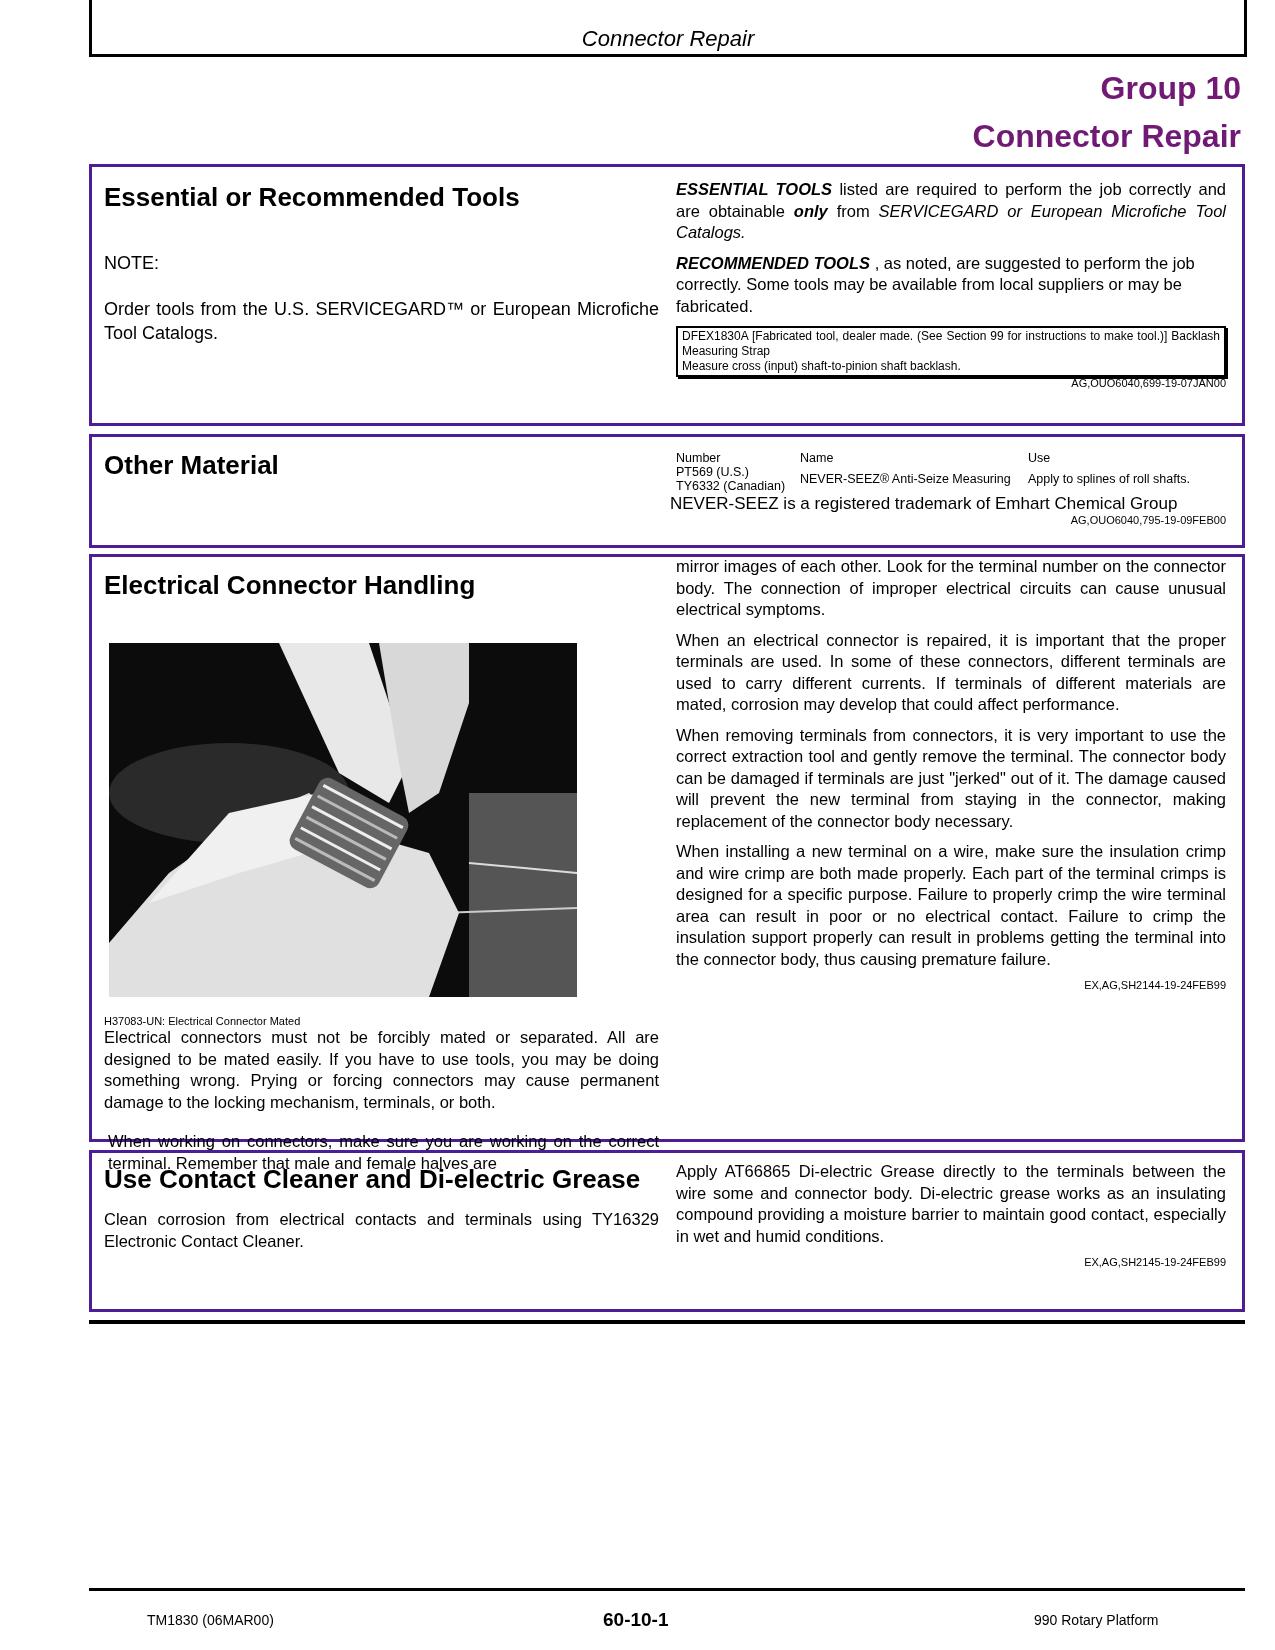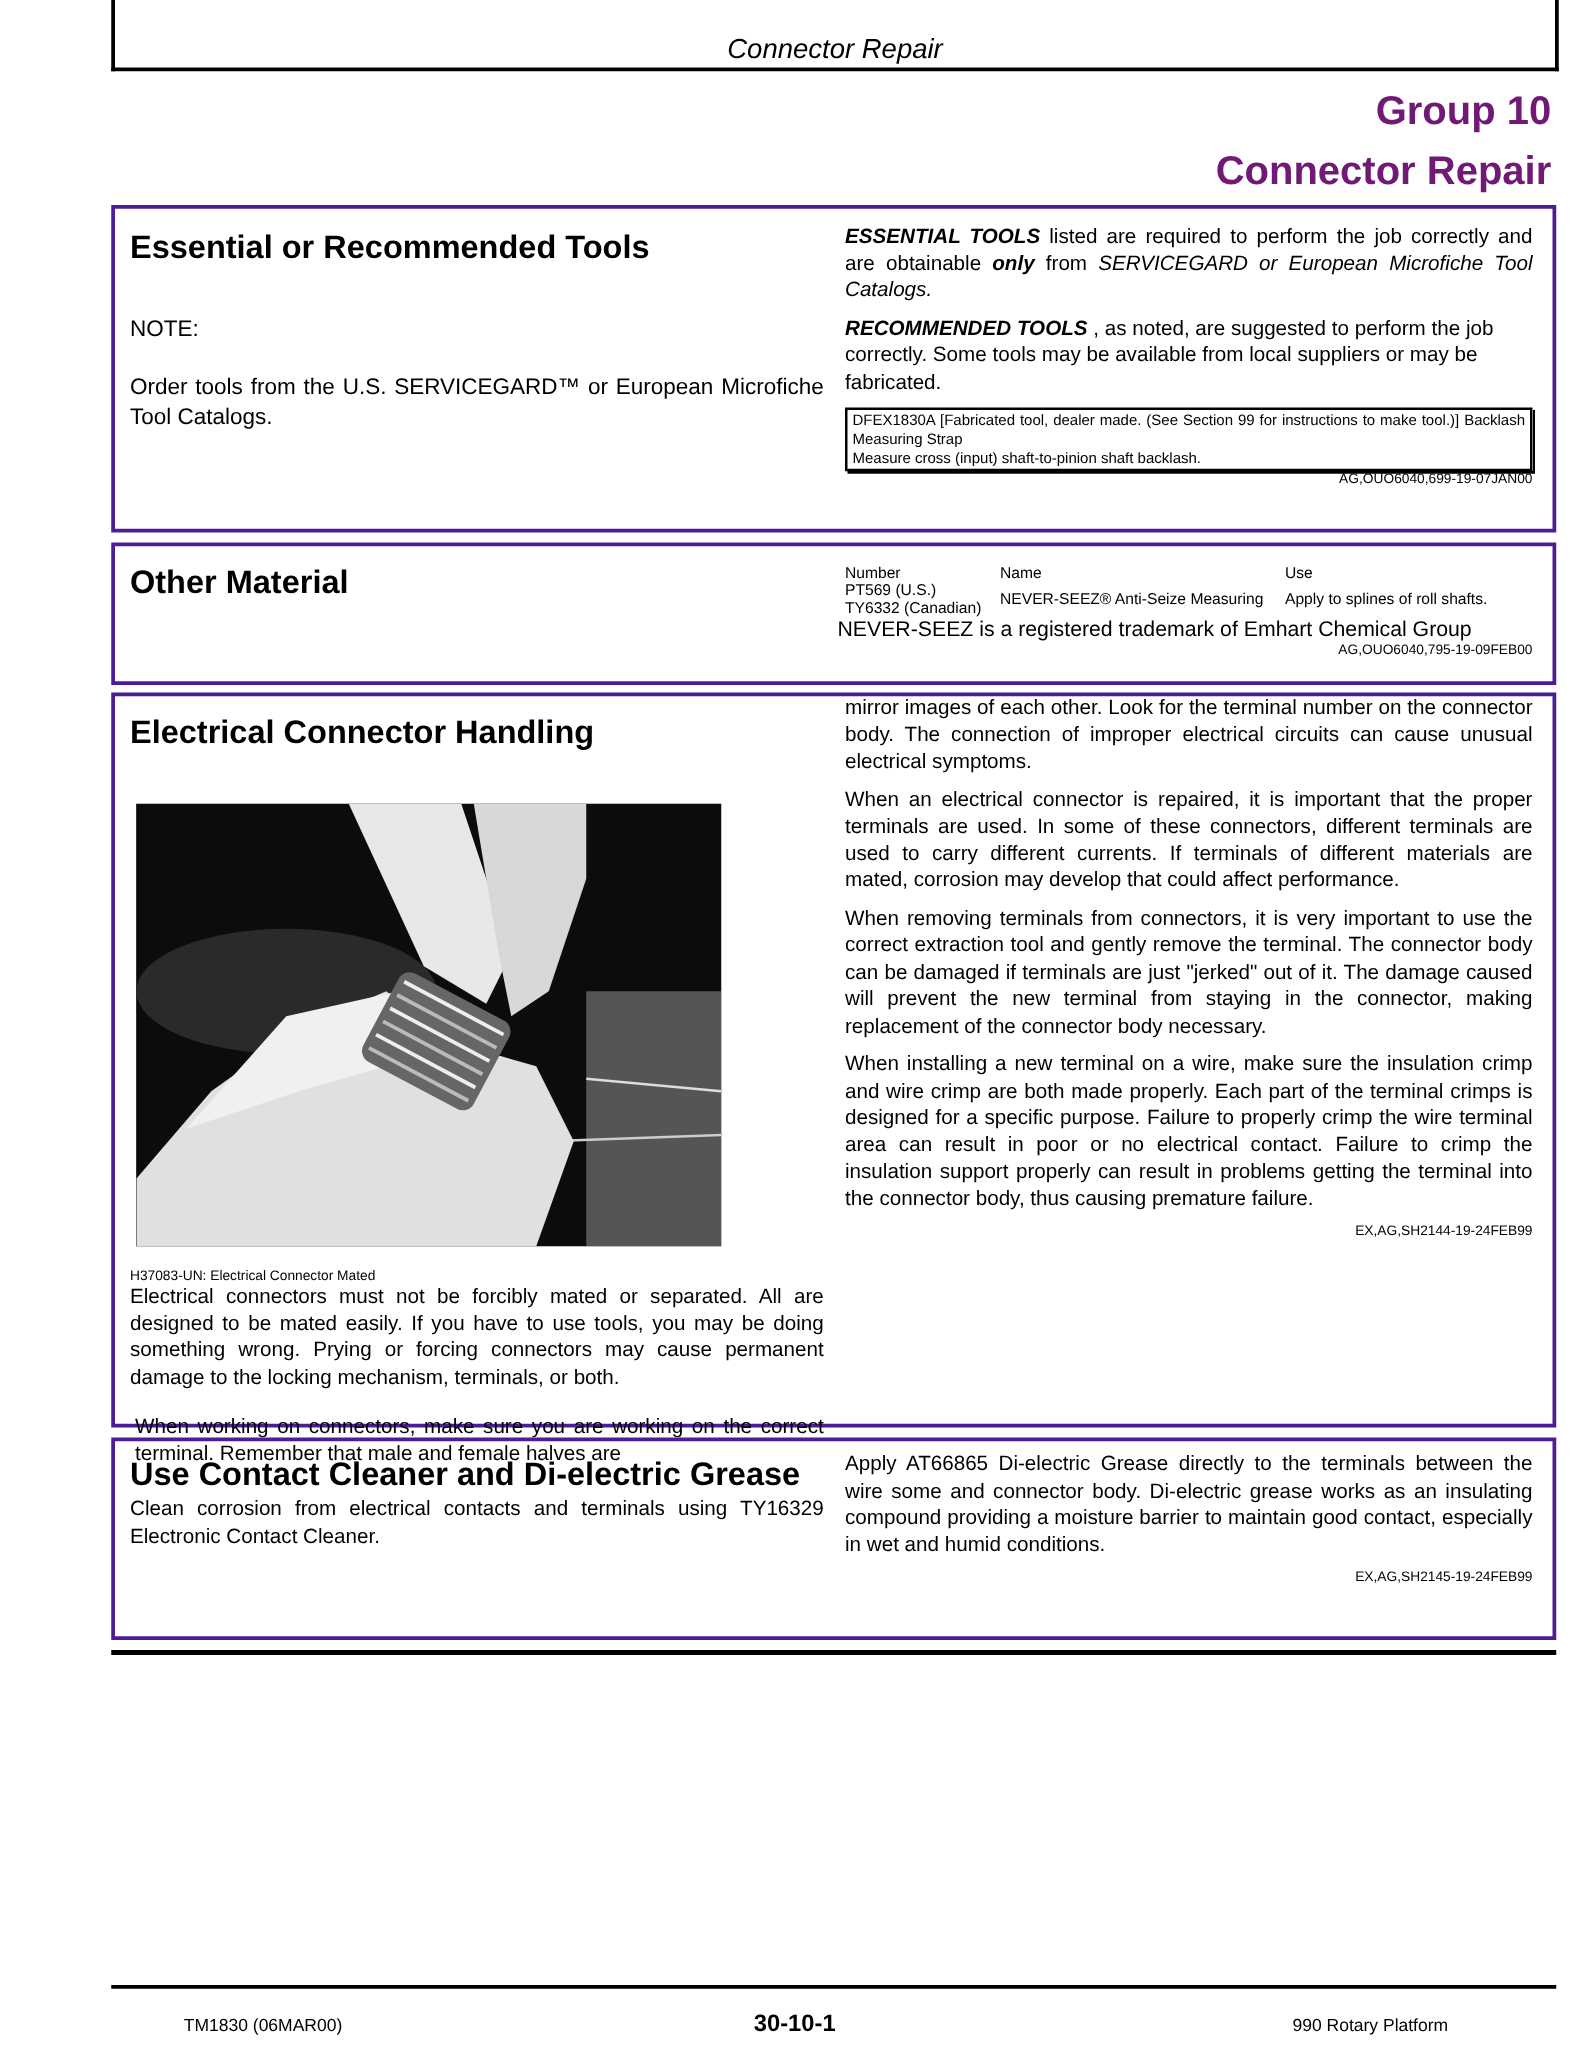--- a/index.html
+++ b/index.html
@@ -130,26 +130,26 @@
     <p class="p">When an electrical connector is repaired, it is important that the proper terminals are used. In some of these connectors, different terminals are used to carry different currents. If terminals of different materials are mated, corrosion may develop that could affect performance.</p>
     <p class="p">When removing terminals from connectors, it is very important to use the correct extraction tool and gently remove the terminal. The connector body can be damaged if terminals are just "jerked" out of it. The damage caused will prevent the new terminal from staying in the connector, making replacement of the connector body necessary.</p>
     <p class="p">When installing a new terminal on a wire, make sure the insulation crimp and wire crimp are both made properly. Each part of the terminal crimps is designed for a specific purpose. Failure to properly crimp the wire terminal area can result in poor or no electrical contact. Failure to crimp the insulation support properly can result in problems getting the terminal into the connector body, thus causing premature failure.</p>
     <div class="ref" style="margin-top:4px;text-align:right;">EX,AG,SH2144-19-24FEB99</div>
   </div>
 </div>
 
 <div class="box" style="top:1150px; height:156px;">
   <div class="col-l" style="top:10px;">
     <h2 class="h2" style="text-align:justify; text-align-last:left;">Use Contact Cleaner and Di-electric Grease</h2>
-    <p class="p" style="margin-top:2px;">Clean corrosion from electrical contacts and terminals using TY16329 Electronic Contact Cleaner.</p>
+    <p class="p" style="margin-top:14px;">Clean corrosion from electrical contacts and terminals using TY16329 Electronic Contact Cleaner.</p>
   </div>
   <div class="col-r" style="top:8px;">
     <p class="p">Apply AT66865 Di-electric Grease directly to the terminals between the wire some and connector body. Di-electric grease works as an insulating compound providing a moisture barrier to maintain good contact, especially in wet and humid conditions.</p>
     <div class="ref">EX,AG,SH2145-19-24FEB99</div>
   </div>
 </div>
 
 <div class="abs rule-thick" style="top:1320px;"></div>
 
 <div class="abs rule-thick" style="top:1588px; height:3px;"></div>
 <div class="abs footer" style="left:147px; top:1612px;">TM1830 (06MAR00)</div>
-<div class="abs footer-center" style="left:603px; top:1609px;">30-10-1</div>
+<div class="abs footer-center" style="left:603px; top:1609px;">60-10-1</div>
 <div class="abs footer" style="left:1034px; top:1612px;">990 Rotary Platform</div>
 
 </body></html>

